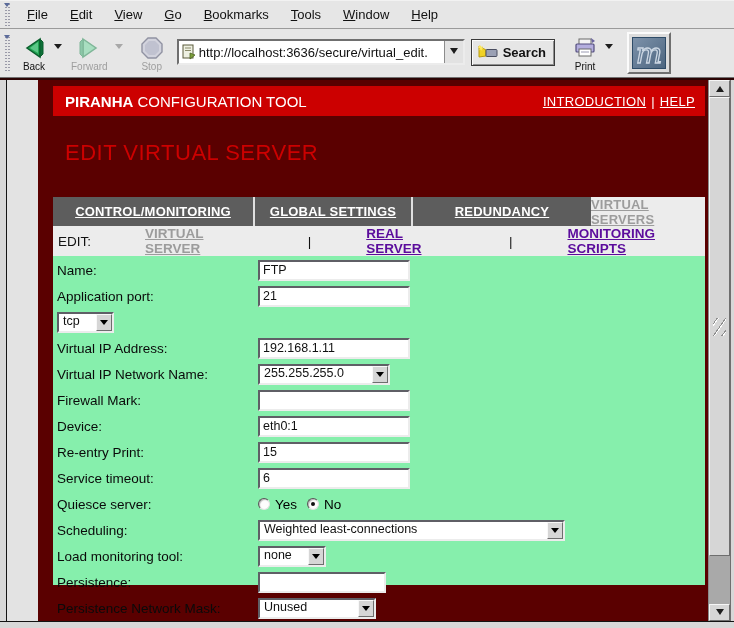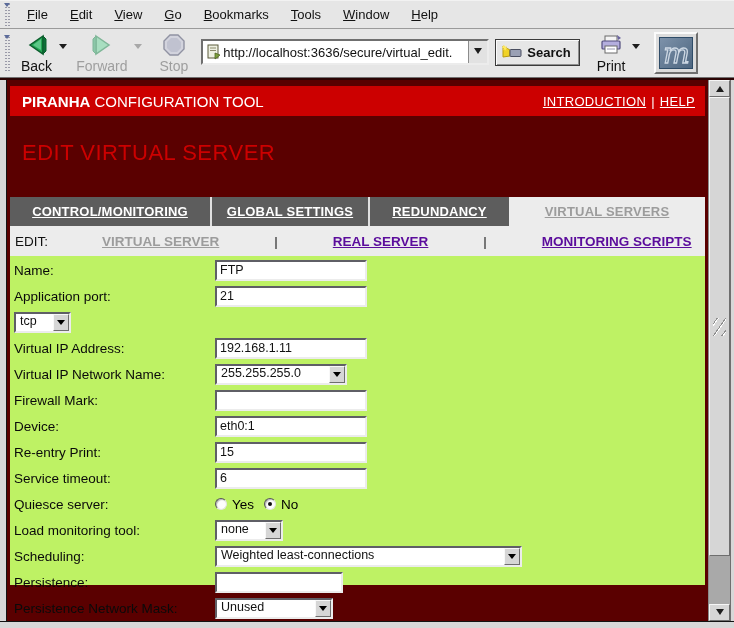--- a/index.html
+++ b/index.html
@@ -14,21 +14,21 @@
             repeating-linear-gradient(0deg,#9a9aa8 0 1px,transparent 1px 3px),
             repeating-linear-gradient(0deg,#9a9aa8 0 1px,transparent 1px 3px);
           background-size:2px 100%,2px 100%; background-position:2px 0,5px 0; background-repeat:no-repeat; }
   .grip .gtri { position:absolute; top:0; left:1px; width:0; height:0; border:3px solid transparent; border-top:4px solid #5b6b9a; }
   .menu-item { font-size:13px; color:#111; padding:4px 11px; cursor:default; }
   .menu-item u { text-decoration:underline; }
 
   
   .toolbar { height:49px; display:flex; align-items:center; background:#e6e6e6; border-bottom:1px solid #707070; padding:2px 4px 2px 2px; }
   .toolbar .grip { margin-top:4px; margin-bottom:4px; }
-  .tbtn { display:flex; flex-direction:column; align-items:center; justify-content:flex-start; padding:1px 5px; font-size:14px; color:#111; }
+  .tbtn { display:flex; flex-direction:column; align-items:center; justify-content:flex-start; padding:1px 5px; font-size:10px; color:#111; }
   .tbtn .ticon { height:26px; display:flex; align-items:center; }
   .tbtn.disabled { color:#9e9e9e; }
   .tcaret { width:12px; display:flex; align-items:center; justify-content:center; margin:0 2px 14px 0; }
   .tri { width:0; height:0; border:4px solid transparent; border-top:5px solid #1d1d1d; margin-top:5px; }
   .tri.dis { border-top-color:#a8a8a8; }
 
   .urlbar { width:288px; height:26px; margin:0 4px 2px 8px; background:#fff; display:flex; align-items:center;
             border:2px solid; border-color:#6f6f6f #ececec #ececec #6f6f6f; }
   .urlbar .uicon { width:20px; display:flex; justify-content:center; }
   .urlbar .utext { flex:1; font-size:13px; color:#111; white-space:nowrap; overflow:hidden; }
@@ -46,47 +46,47 @@
                 font-family:"DejaVu Serif",serif; font-size:28px; font-style:italic;
                 color:transparent; -webkit-text-stroke:1.3px #ccd7e3; text-stroke:1.3px #ccd7e3; }
 
   
   .chromediv { height:2px; background:#2a0303; }
 
   
   .viewport { height:541px; display:flex; }
   .frame-l { width:7px; background:#d8d8d8; border-right:1px solid #141414; }
   .frame-r { width:4px; background:#d8d8d8; border-left:1px solid #6f6f6f; }
-  .page { flex:1; background:#5a0000; padding:6px 3px 0 3px; overflow:hidden; }
+  .page { flex:1; background:#5a0000; padding:6px 3px 0 15px; overflow:hidden;margin-left:31px; }
 
   .banner { height:30px; background:#cc0000; display:flex; align-items:center; justify-content:space-between; padding:0 10px 0 12px; }
   .brand { color:#fff; font-size:15px; }
   .brand b { font-weight:bold; }
   .banner-links { color:#fff; font-size:13px; letter-spacing:.3px; }
   .banner-links .blink { color:#fff; text-decoration:underline; cursor:pointer; }
   .banner-links .bsep { margin:0 5px; text-decoration:none; }
 
   .page-title { margin:24px 0 0 12px; height:30px; font-size:22px; color:#cc0000; letter-spacing:.5px; }
 
   .tabs { margin-top:27px; height:29px; display:flex; }
   .tab { display:flex; align-items:center; justify-content:center; font-size:13px; font-weight:bold; letter-spacing:.2px;
          background:#5d5d5d; color:#fff; text-decoration:underline; cursor:pointer; }
   .tab.t1 { width:200px; }
   .tab.t2 { width:158px; border-left:2px solid #e0e0e0; }
-  .tab.t3 { width:141px; border-left:2px solid #e0e0e0; }
+  .tab.t3 { width:180px; border-left:2px solid #e0e0e0; }
   .tab.active { flex:1; background:#ececec; color:#9c9c9c; }
 
   .editrow { height:30px; background:#ececec; display:flex; align-items:center; padding-left:5px; font-size:13.5px; color:#111;gap:48px; }
   .editrow .prefix { margin-right:6px; }
-  .editrow .cur { color:#9c9c9c; text-decoration:underline; font-weight:bold;text-align:center; }
+  .editrow .cur { color:#9c9c9c; text-decoration:underline; font-weight:bold; }
   .editrow .sep { margin:0 7px; }
   .editrow .plink { color:#5b0c9c; text-decoration:underline; font-weight:bold; cursor:pointer; }
 
   
-  .form { background:#bef264; height:329px; padding:1px 0 0 4px; }
+  .form { background:#86efac; height:329px; padding:1px 0 0 4px; }
   .frow { height:26px; display:flex; align-items:center; }
   .flabel { width:201px; font-size:13.5px; color:#0a0a0a; flex:none; }
   .fctrl { display:flex; align-items:center; }
 
   .tinput { height:21px; background:#fff; border:2px solid; border-color:#5f5f66 #ececec #ececec #5f5f66;
             font-family:"Liberation Sans",sans-serif; font-size:12.5px; color:#111; padding:0 3px; }
   .w152{width:152px} .w128{width:128px}
 
   .mselect { height:21px; display:inline-flex; align-items:flex-start; background:#fff;
              border:2px solid; border-color:#5f5f66 #ececec #ececec #5f5f66; padding-left:4px; cursor:default; }
@@ -340,44 +340,44 @@
           <div class="flabel">Quiesce server:</div>
           <div class="fctrl">
             <span class="radio"></span>
             <span class="rlabel">Yes</span>
             <span class="radio checked"></span>
             <span class="rlabel">No</span>
           </div>
         </div>
 
         <div class="frow">
+          <div class="flabel">Scheduling:</div>
+          <div class="fctrl">
+            <div class="mselect sw307">
+              <span class="msel-text">Weighted least-connections</span>
+              <span class="msel-btn">
+                  <span class="tri"></span>
+                </span>
+            </div>
+          </div>
+        </div>
+
+        <div class="frow">
           <div class="flabel">Load monitoring tool:</div>
           <div class="fctrl">
             <div class="mselect sw68">
               <span class="msel-text">none</span>
               <span class="msel-btn">
                   <span class="tri"></span>
                 </span>
             </div>
           </div>
         </div>
 
         <div class="frow">
-          <div class="flabel">Scheduling:</div>
-          <div class="fctrl">
-            <div class="mselect sw307">
-              <span class="msel-text">Weighted least-connections</span>
-              <span class="msel-btn">
-                  <span class="tri"></span>
-                </span>
-            </div>
-          </div>
-        </div>
-
-        <div class="frow">
           <div class="flabel">Persistence:</div>
           <div class="fctrl">
               <input class="tinput w128" value="" style="">
             </div>
         </div>
 
         <div class="frow">
           <div class="flabel">Persistence Network Mask:</div>
           <div class="fctrl">
             <div class="mselect sw118">

